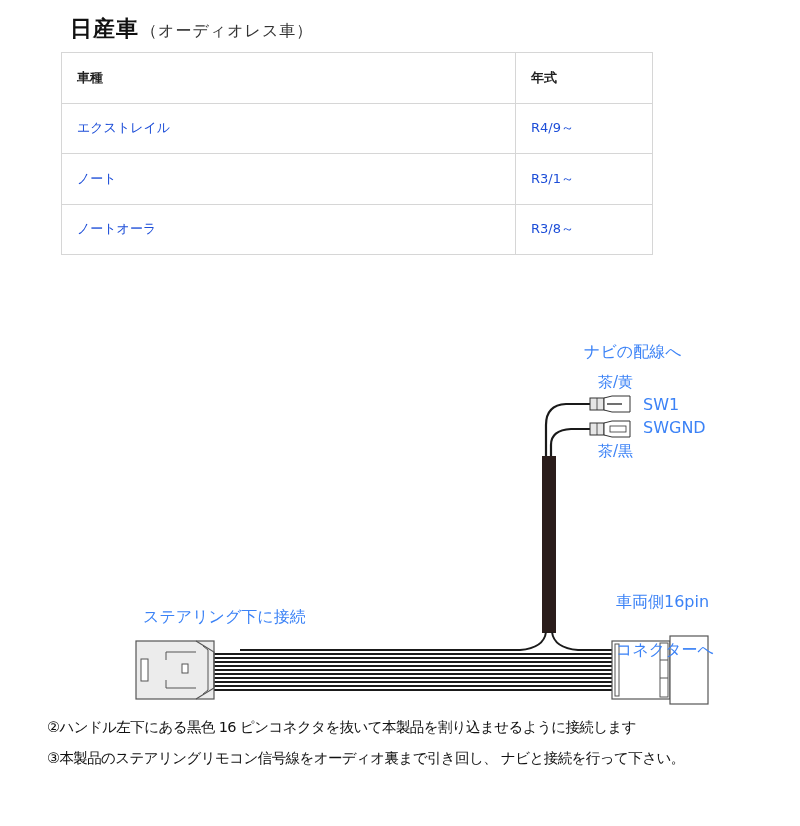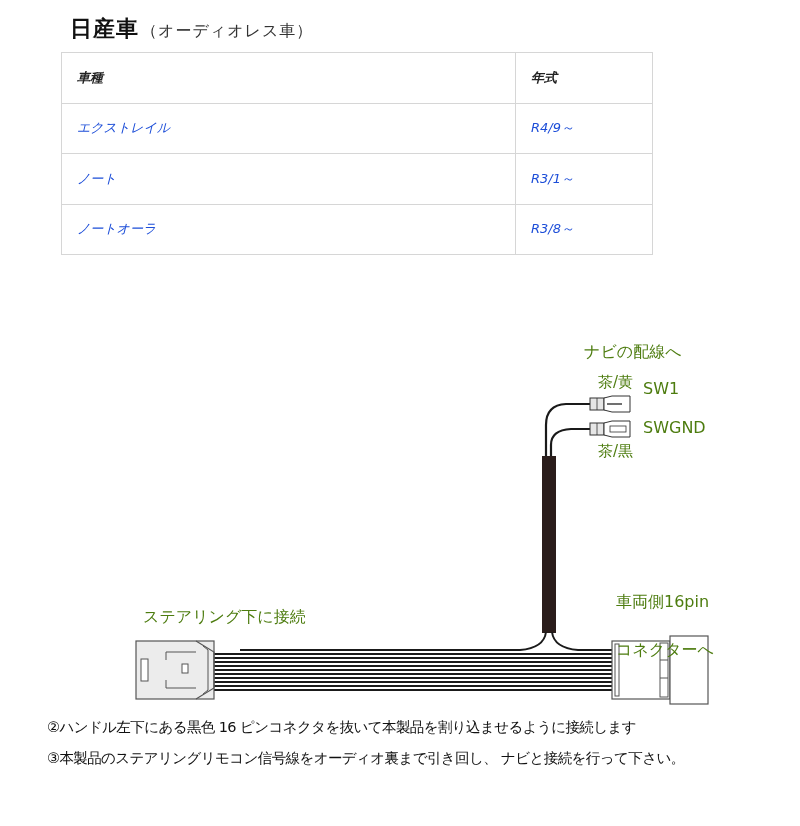--- a/index.html
+++ b/index.html
@@ -10,31 +10,31 @@
     }
     .title {
       position: absolute; left: 70px; top: 14px; height: 32px;
       display: flex; align-items: baseline;
     }
     .title .main { font-size: 22px; font-weight: bold; color: #111; letter-spacing: 1px; }
     .title .sub { font-size: 16px; color: #333; margin-left: 2px; letter-spacing: 1px; }
 
     table.models {
       position: absolute; left: 61px; top: 52px; width: 592px;
-      border-collapse: collapse; font-size: 13px; font-style: italic;
+      border-collapse: collapse; font-size: 13px;
     }
     table.models td, table.models th {
       border: 1px solid #d6d6d6; height: 50.5px; padding-left: 15px; text-align: left;
       vertical-align: middle; color: #1d4ed8;
     }
     table.models th { font-weight: bold; font-size: 13px; color: #222; }
     table.models .c1 { width: 454px; }
 
     .diagram { position: absolute; left: 0; top: 330px; width: 800px; height: 380px; }
-    .lbl { position: absolute; font-size: 16px; color: #4d7c0f; white-space: nowrap; }
+    .lbl { position: absolute; font-size: 16px; color: #3b82f6; white-space: nowrap; }
     .lbl.sm { font-size: 15px; }
 
     .instructions { position: absolute; left: 47px; top: 712px; width: 740px; }
     .instructions p {
       font-size: 14.5px; color: #111; height: 31px; line-height: 31px; white-space: nowrap;
       letter-spacing: -0.6px;
     }
   </style>
 </head>
 <body>
@@ -120,21 +120,21 @@
       <rect x="615" y="644" width="4" height="52" fill="#fff" stroke="#555" stroke-width="1"></rect>
       <rect x="660" y="643" width="8" height="54" fill="#fff" stroke="#555" stroke-width="1"></rect>
       <line x1="660" y1="660" x2="668" y2="660" stroke="#555" stroke-width="1"></line>
       <line x1="660" y1="678" x2="668" y2="678" stroke="#555" stroke-width="1"></line>
       <rect x="670" y="636" width="38" height="68" fill="#fff" stroke="#555" stroke-width="1.2"></rect>
     </g>
   </svg>
 
   <div class="lbl" style="left:584px; top:12px;">ナビの配線へ</div>
   <div class="lbl sm" style="left:598px; top:43px;">茶/黄</div>
-  <div class="lbl" style="left:643px; top:49px;">SW1</div>
+  <div class="lbl" style="left:643px; top:65px;">SW1</div>
   <div class="lbl" style="left:643px; top:88px;">SWGND</div>
   <div class="lbl sm" style="left:598px; top:112px;">茶/黒</div>
   <div class="lbl" style="left:143px; top:277px;">ステアリング下に接続</div>
   <div class="lbl" style="left:616px; top:262px;">車両側16pin</div>
   <div class="lbl" style="left:616px; top:282px;margin-top:28px;">コネクターへ</div>
 </div>
 
 <div class="instructions">
   <p>②ハンドル左下にある黒色 16 ピンコネクタを抜いて本製品を割り込ませるように接続します</p>
   <p>③本製品のステアリングリモコン信号線をオーディオ裏まで引き回し、 ナビと接続を行って下さい。</p>

